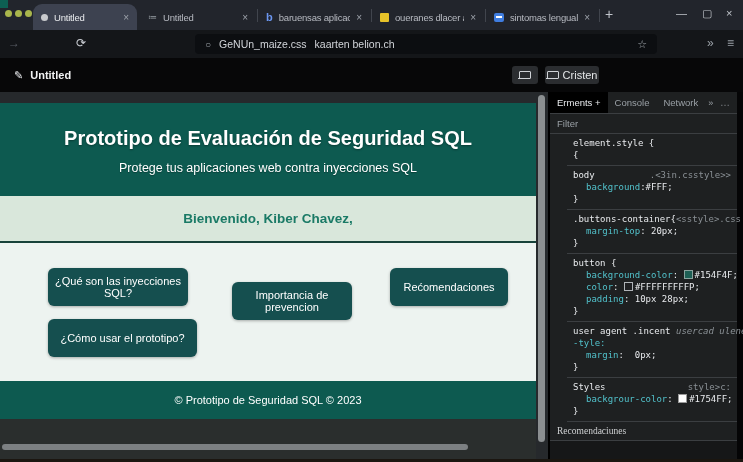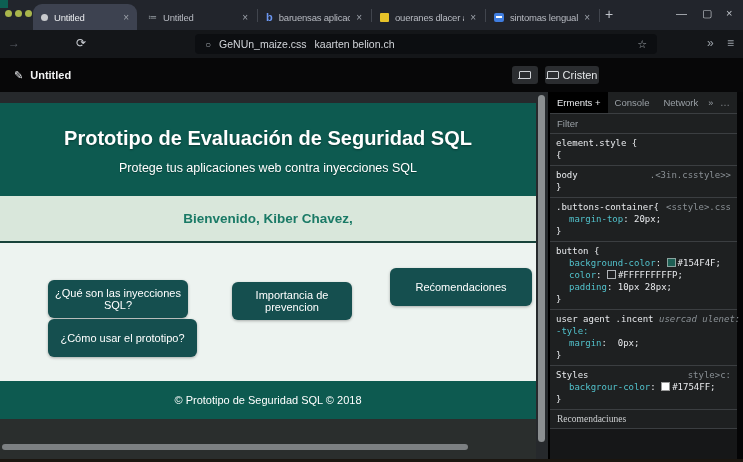--- a/index.html
+++ b/index.html
@@ -74,21 +74,21 @@
   .devtools{position:absolute;left:550px;top:92px;width:187px;height:370px;background:#1e2021;
             color:#d6d8da;display:flex;flex-direction:column;}
   .dt-tabs{height:21px;border-bottom:1px solid #3b3e41;display:flex;align-items:center;
            font-size:9.5px;color:#9aa0a6;flex:0 0 auto;}
   .dt-tab{padding:0 7px;height:100%;display:flex;align-items:center;}
   .dt-tab.active{background:#000;color:#e8eaed;text-align:right;}
   .dt-chev{margin-left:3px;font-size:9px;}
   .dt-dots{margin-left:auto;padding-right:6px;color:#7d8287;font-size:10px;letter-spacing:1px;}
   .dt-filter{height:19px;border-bottom:1px solid #3b3e41;display:flex;align-items:center;
              padding:0 7px;font-size:9.5px;color:#9aa0a6;flex:0 0 auto;}
-  .dt-styles{font-family:"DejaVu Sans Mono",monospace;font-size:9px;line-height:12px;flex:0 0 auto;}
+  .dt-styles{font-family:"DejaVu Sans Mono",monospace;font-size:9px;line-height:12px;flex:0 0 auto;padding-left:17px;}
   .rule{padding:3px 6px 4px;border-bottom:1px solid #3b3e41;}
   .sel-line{display:flex;justify-content:space-between;color:#e8eaed;white-space:pre;}
   .src{color:#8a9095;}
   .ital{font-style:italic;}
   .decl{padding-left:13px;white-space:pre;color:#e8eaed;}
   .prop{color:#52c2cc;}
   .val{color:#e8eaed;}
   .swatch{display:inline-block;width:7px;height:7px;border:1px solid #9aa0a6;margin:0 2px 0 0;vertical-align:-1px;}
   .close{color:#e8eaed;}
   .dt-status{height:18px;display:flex;align-items:center;padding:0 7px;font-size:9.5px;
@@ -169,27 +169,27 @@
 
   <div class="content">
     <div class="hero">
       <h1>Prototipo de Evaluación de Seguridad SQL</h1>
       <p>Protege tus aplicaciones web contra inyecciones SQL</p>
     </div>
     <div class="welcome">
       <span>Bienvenido, Kiber Chavez,</span>
     </div>
     <div class="btnarea">
-      <button class="pbtn" style="left:48px;top:37px;width:140px">¿Qué son las inyecciones SQL?</button>
+      <button class="pbtn" style="left:48px;top:25px;width:140px">¿Qué son las inyecciones SQL?</button>
       <button class="pbtn" style="left:232px;top:39px;width:120px">Importancia de prevencion</button>
-      <button class="pbtn" style="left:390px;top:25px;width:142px">Rećomendaciones</button>
+      <button class="pbtn" style="left:390px;top:25px;width:118px">Rećomendaciones</button>
       <button class="pbtn" style="left:48px;top:76px;width:149px">¿Cómo usar el prototipo?</button>
     </div>
     <div class="pfooter">
-      <span>© Prototipo de Seguridad SQL © 2018</span>
+      <span>© Prototipo de Seguridad SQL © 2023</span>
     </div>
     <div class="pagebottom">
       <div class="hscroll"></div>
     </div>
   </div>
 
   <div class="vscroll">
     <div class="vthumb"></div>
   </div>
   <div class="dt-sep"></div>
@@ -211,20 +211,21 @@
       <div class="rule">
         <div class="sel-line"><span>element.style {</span></div>
         <div class="close">{</div>
       </div>
 
       <div class="rule">
         <div class="sel-line">
           <span>body</span>
           <span class="src">.&lt;3in.csstyle&gt;&gt;</span>
         </div>
+        <div class="decl"><span class="prop">background</span><span>:</span><span class="val">#FFF;</span></div>
         <div class="close">}</div>
       </div>
 
       <div class="rule">
         <div class="sel-line">
           <span>.buttons-container{</span>
           <span class="src">&lt;sstyle&gt;.css</span>
         </div>
         <div class="decl"><span class="prop">margin-top</span><span>: </span><span class="val">20px;</span></div>
         <div class="close">}</div>

